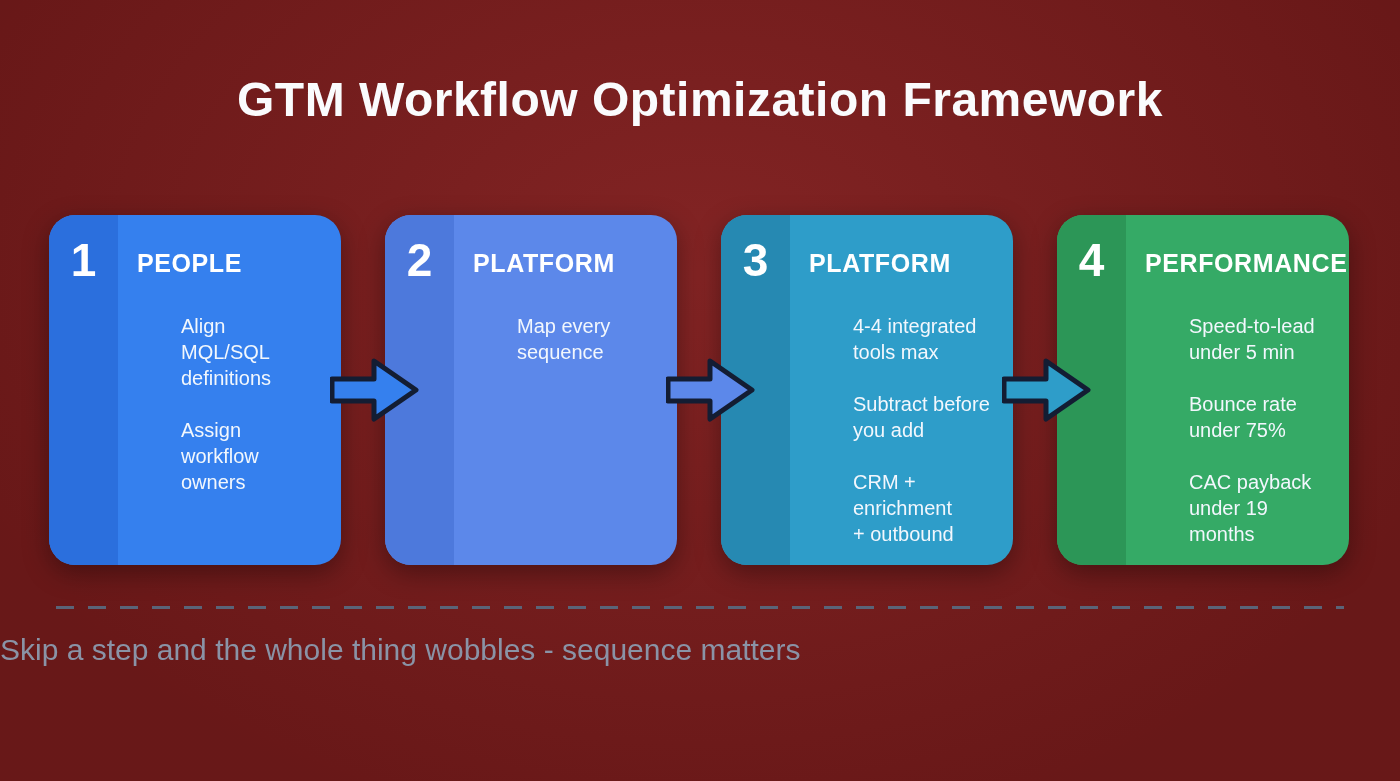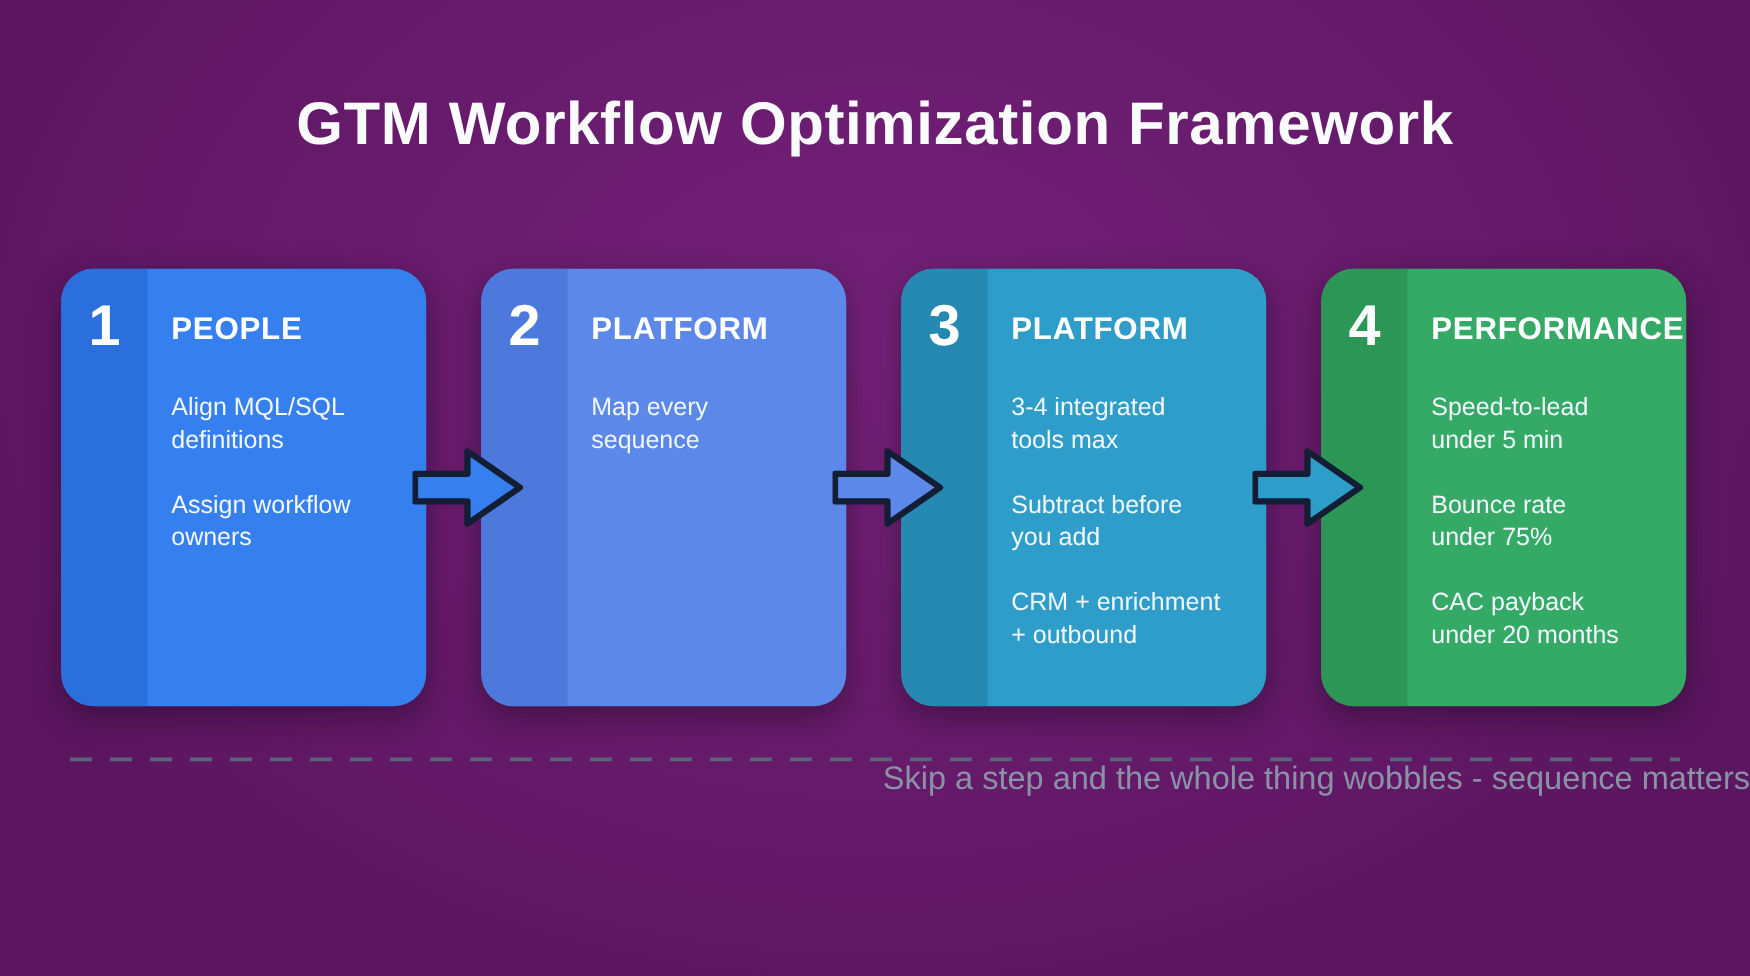--- a/index.html
+++ b/index.html
@@ -78,20 +78,21 @@
     left: 88px;
     top: 98px;
     width: 182px;
   }
   .card-item {
     font-size: 20px;
     line-height: 1.3;
     color: #f2f7fd;
     margin-bottom: 26px;
     white-space: pre-line;
+    margin-left: 44px;
   }
   .arrow {
     position: absolute;
     top: 355px;
     width: 90px;
     height: 70px;
     z-index: 3;
   }
   .arrow-0 { left: 330px; }
   .arrow-1 { left: 666px; }
@@ -102,33 +103,33 @@
     right: 56px;
     top: 606px;
     height: 3px;
     background: repeating-linear-gradient(90deg,
       #5a6478 0px, #5a6478 18px,
       transparent 18px, transparent 32px);
     z-index: 2;
   }
   .footer-note {
     position: absolute;
-    top: 607px;
+    top: 633px;
     left: 0;
     width: 100%;
-    text-align: right;
-    font-size: 26px;
+    text-align: left;
+    font-size: 30px;
     color: #8a93a6;
     z-index: 2;
   }
 </style>
 </head>
 <body>
 
-<div class="page" style="background: #701a75;">
+<div class="page" style="background: #7f1d1d;">
 
   <div class="main-title">GTM Workflow Optimization Framework</div>
 
   <div class="card card-0" style="background: rgb(53, 128, 238);">
     <div class="card-strip" style="background: rgb(43, 111, 221);"></div>
     <div class="card-number">1</div>
     <div class="card-title">PEOPLE</div>
     <div class="card-items">
       <div class="card-item">Align MQL/SQL
 definitions</div>
@@ -145,40 +146,40 @@
       <div class="card-item">Map every
 sequence</div>
     </div>
   </div>
 
   <div class="card card-2" style="background: rgb(46, 157, 201);">
     <div class="card-strip" style="background: rgb(38, 137, 178);"></div>
     <div class="card-number">3</div>
     <div class="card-title">PLATFORM</div>
     <div class="card-items">
-      <div class="card-item">3-4 integrated
+      <div class="card-item">4-4 integrated
 tools max</div>
       <div class="card-item">Subtract before
 you add</div>
       <div class="card-item">CRM + enrichment
 + outbound</div>
     </div>
   </div>
 
   <div class="card card-3" style="background: rgb(53, 170, 102);">
     <div class="card-strip" style="background: rgb(44, 150, 87);"></div>
     <div class="card-number">4</div>
     <div class="card-title">PERFORMANCE</div>
     <div class="card-items">
       <div class="card-item">Speed-to-lead
 under 5 min</div>
       <div class="card-item">Bounce rate
 under 75%</div>
       <div class="card-item">CAC payback
-under 20 months</div>
+under 19 months</div>
     </div>
   </div>
 
   <div class="arrow arrow-0">
     <svg viewBox="0 0 90 70" width="90" height="70">
       <polygon class="arrow-shape" points="2,24 44,24 44,6 86,35 44,64 44,46 2,46" stroke="#131d33" stroke-width="5" stroke-linejoin="round" fill="#3580ee"></polygon>
     </svg>
   </div>
   <div class="arrow arrow-1">
     <svg viewBox="0 0 90 70" width="90" height="70">

